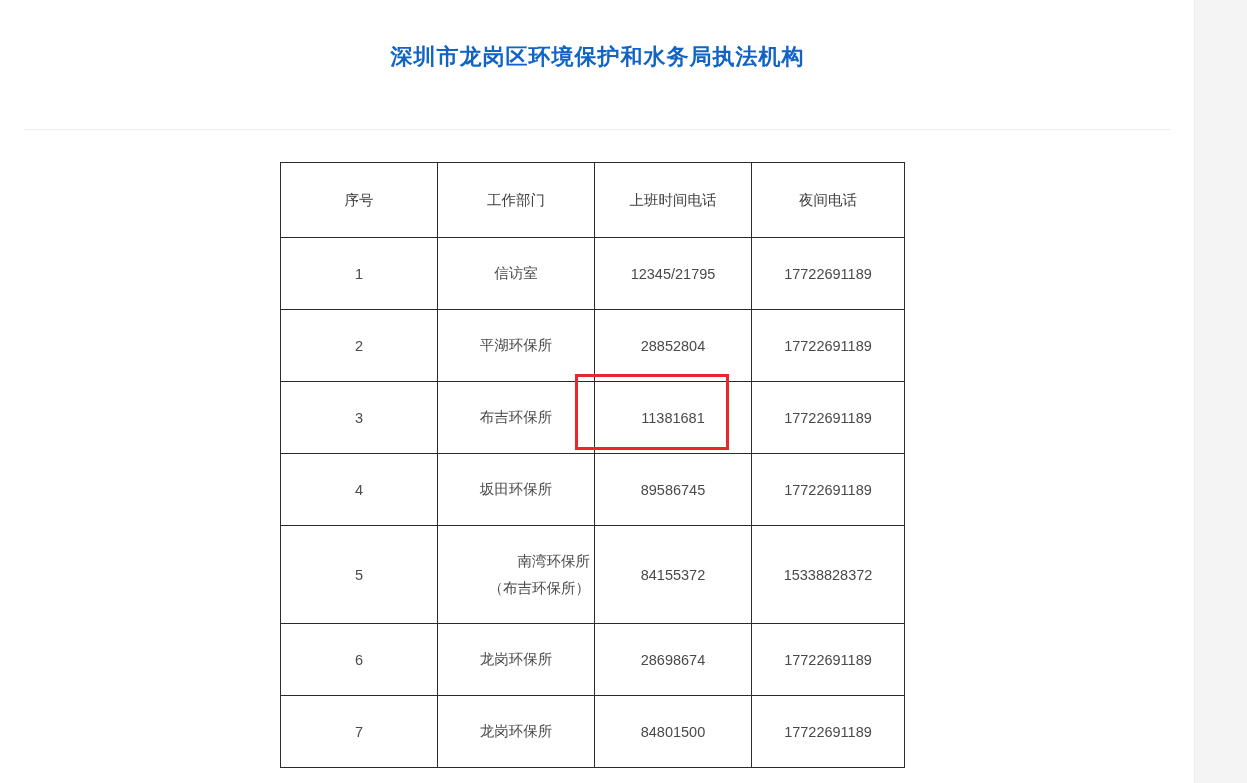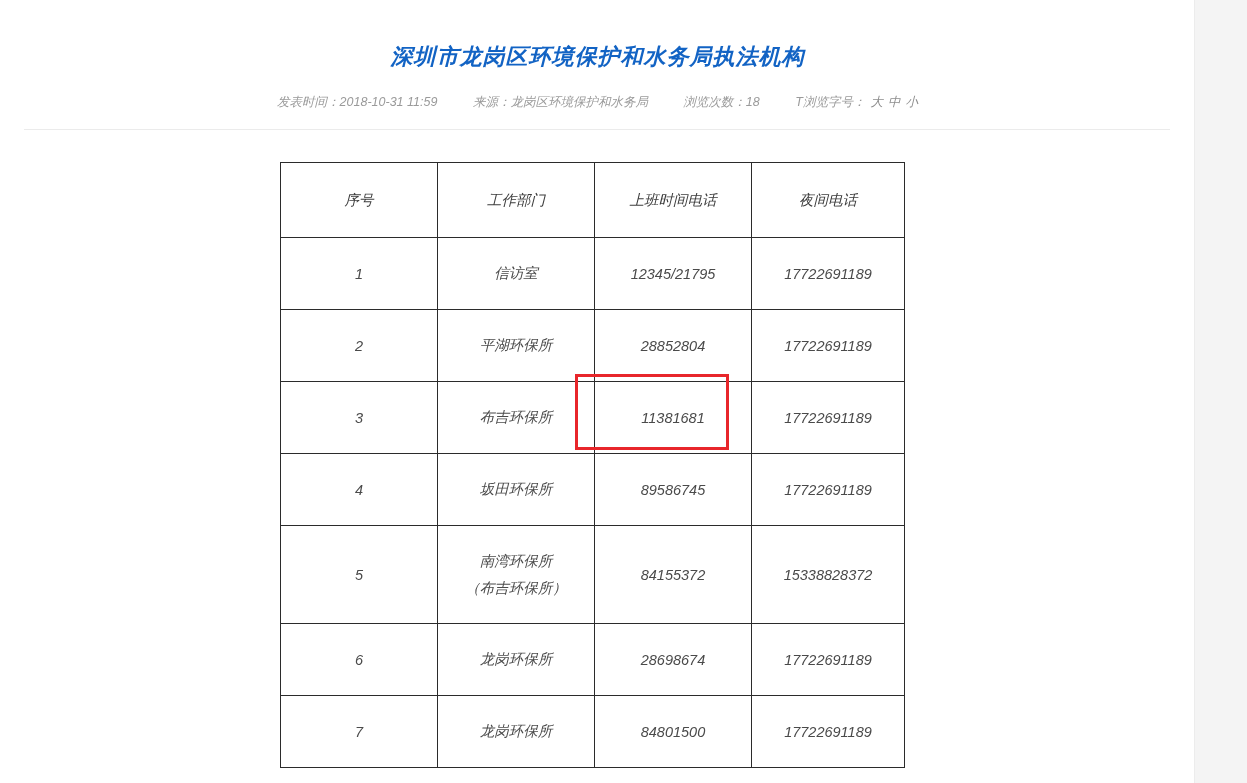--- a/index.html
+++ b/index.html
@@ -13,21 +13,20 @@
     font-family: "Liberation Sans", sans-serif;
     overflow: hidden;
     position: relative;
   }
   .page {
     position: relative;
     width: 1247px;
     height: 783px;
     background: #ffffff;
     box-sizing: border-box;
-    font-style: italic;
   }
   
   .right-gutter {
     position: absolute;
     top: 0;
     right: 0;
     width: 52px;
     height: 783px;
     background: #f4f4f4;
     border-left: 1px solid #ececec;
@@ -111,20 +110,21 @@
   table.info-table tr.row.tall td {
     height: 97px;
   }
   .col-0 { width: 148px; border-radius: 24px; }
   .col-1 { width: 148px; }
   .col-2 { width: 148px; }
   .col-3 { width: 144px; }
   .cell-lines span {
     display: block;
     line-height: 1.85;
+    text-align: right;
   }
   .highlight-box {
     position: absolute;
     left: 575px;
     top: 374px;
     width: 154px;
     height: 76px;
     border: 3px solid #e8262b;
     box-sizing: border-box;
     pointer-events: none;
@@ -132,34 +132,20 @@
 </style>
 </head>
 <body>
 
 <div class="page">
 
   <div class="content">
 
     <h1 class="article-title">深圳市龙岗区环境保护和水务局执法机构</h1>
 
-    <div class="meta-line">
-      <span class="meta-item">
-        <span>发表时间：</span><span class="meta-val">2018-10-31 11:59</span>
-      </span>
-      <span class="meta-item">
-        <span>来源：</span><span class="meta-val">龙岗区环境保护和水务局</span>
-      </span>
-      <span class="meta-item">
-        <span>浏览次数：</span><span class="meta-val">18</span>
-      </span>
-      <span class="font-size-ctrl">
-        <span>T浏览字号：</span><span class="fs-opt">大</span><span class="fs-opt">中</span><span class="fs-opt">小</span>
-      </span>
-    </div>
 
     <div class="divider"></div>
 
     <div class="table-wrap">
       <table class="info-table">
         <tbody>
             <tr class="head">
           <td class="col-0">序号</td>
           <td class="col-1">工作部门</td>
           <td class="col-2">上班时间电话</td>

